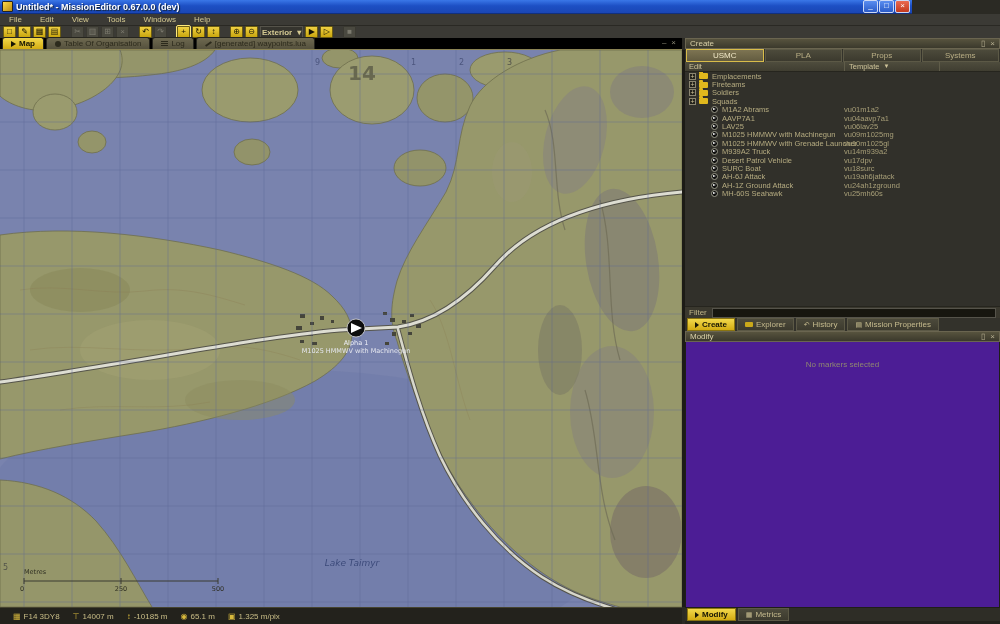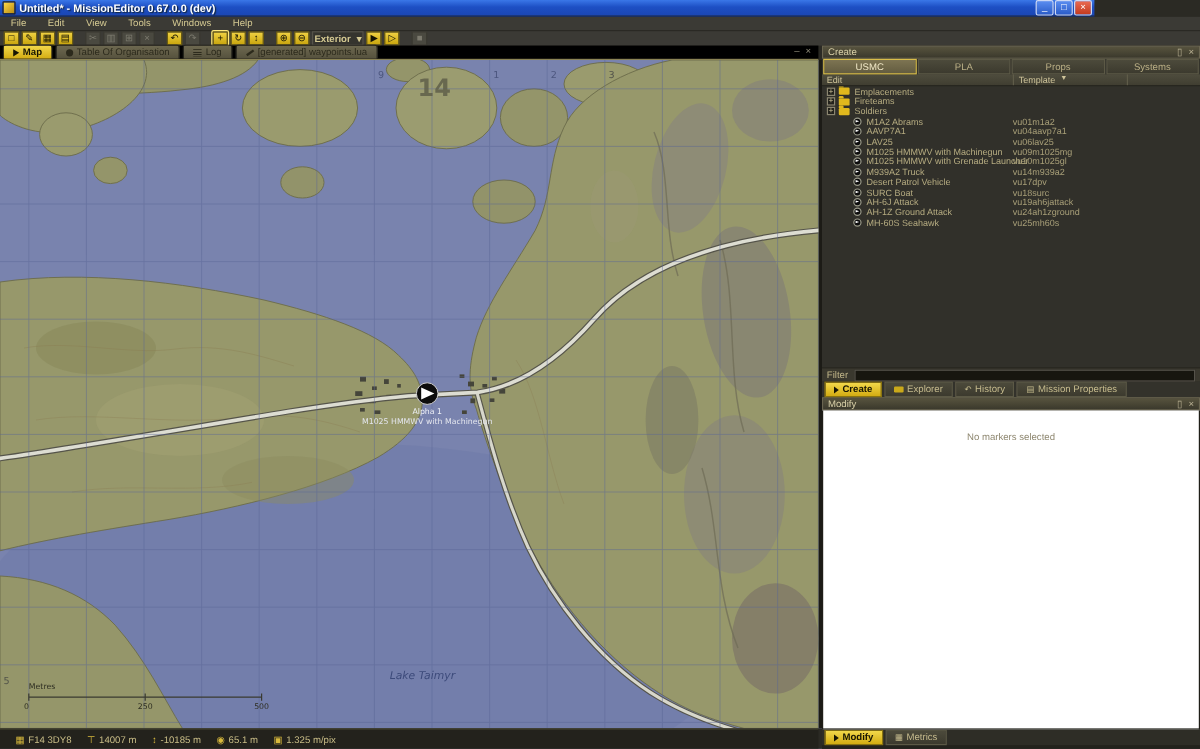--- a/index.html
+++ b/index.html
@@ -83,21 +83,21 @@
   #filter-input{flex:1;height:8px;background:#17160f;border:1px solid #55534a;color:#d8cf9a;font-size:7px;padding:0 2px;}
 
   #panel-btns{height:13px;background:#33322b;display:flex;align-items:center;gap:2px;padding:1px 2px;box-sizing:border-box;}
   .pbtn{height:11px;display:flex;align-items:center;gap:3px;padding:0 7px;font-size:8px;color:#c6bb8e;
     background:linear-gradient(#4c4a3b,#3c3a2e);border:1px solid #5c5946;white-space:nowrap;}
   .pbtn.active{background:linear-gradient(#f2d84b,#d3ac12);color:#171503;font-weight:bold;border-color:#8a7410;}
   .pbtn .bico{font-size:7px;}
   .tri-sm{width:0;height:0;border-top:3px solid transparent;border-bottom:3px solid transparent;border-left:4px solid #171503;}
   .fold-sm{width:8px;height:5px;background:#caa91a;border-radius:1px;}
 
-  #modify-body{height:266px;background:#ffffff;border:1px solid #1f1e18;border-top:none;box-sizing:border-box;position:relative;}
+  #modify-body{height:266px;background:#4c1d95;border:1px solid #1f1e18;border-top:none;box-sizing:border-box;position:relative;}
   #modify-empty{position:absolute;left:0;right:0;top:18px;text-align:center;color:#8f8871;font-size:8px;}
 
   #bottom-tabs{height:13px;display:flex;align-items:center;gap:2px;padding:1px 2px;background:#2e2d26;box-sizing:border-box;}
   #bt-strip{height:5px;background:#23221c;}
 
   svg text{font-family:"DejaVu Sans",sans-serif;}
 </style>
 </head>
 <body>
 
@@ -341,20 +341,25 @@
     <div class="trow">
       <span class="expand">+</span>
       <span class="foldico"></span>
       <span>Fireteams</span>
     </div>
     <div class="trow">
       <span class="expand">+</span>
       <span class="foldico"></span>
       <span>Soldiers</span>
     </div>
+    <div class="trow">
+      <span class="expand">+</span>
+      <span class="foldico"></span>
+      <span>Squads</span>
+    </div>
 
     <div class="trow vrow">
       <span class="vehico"></span>
       <span>M1A2 Abrams</span>
       <span class="tpl">vu01m1a2</span>
     </div>
     <div class="trow vrow">
       <span class="vehico"></span>
       <span>AAVP7A1</span>
       <span class="tpl">vu04aavp7a1</span>

